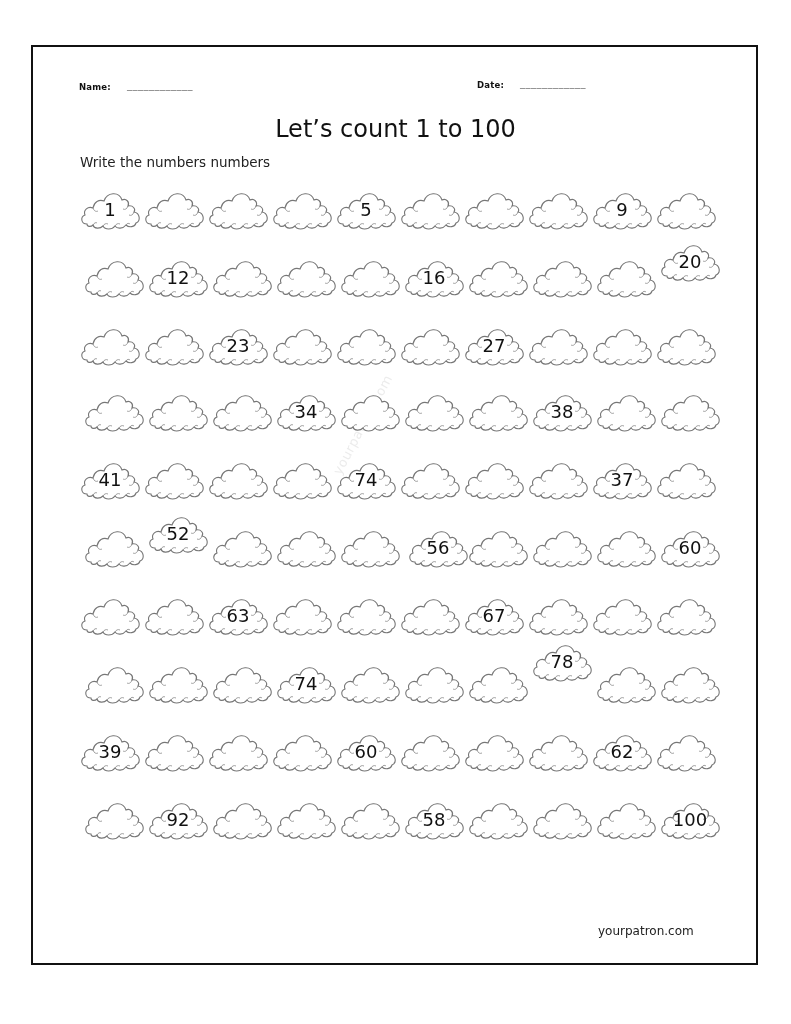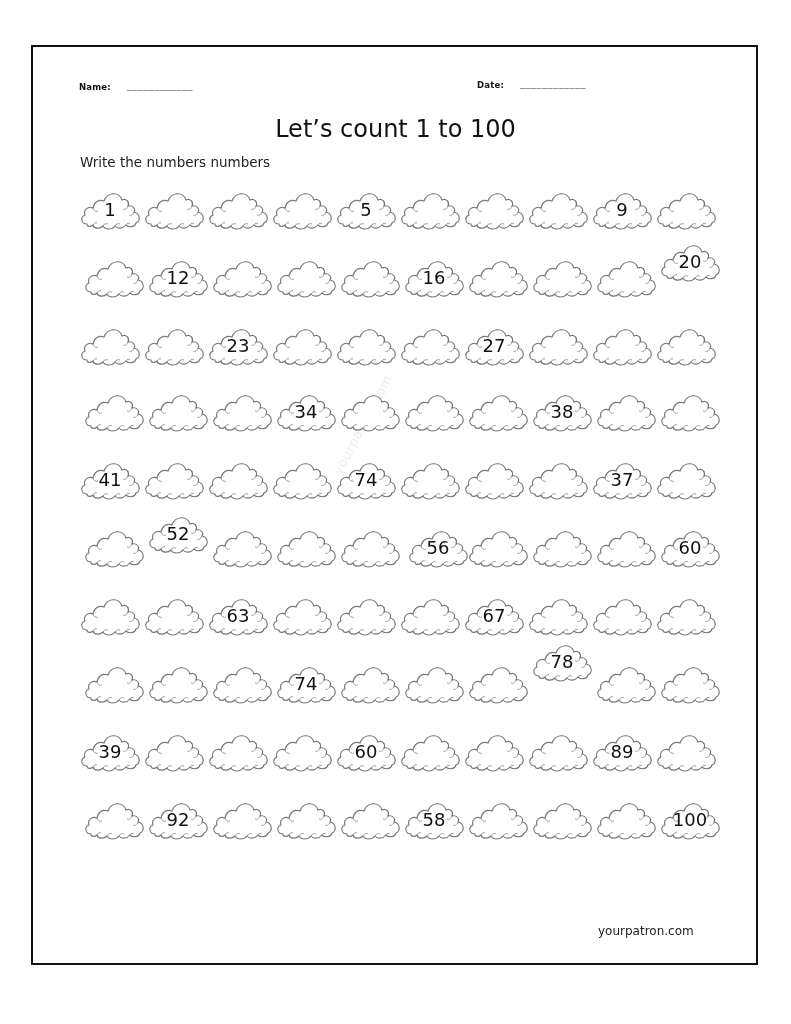--- a/index.html
+++ b/index.html
@@ -651,21 +651,21 @@
         <path d="M8,36 C2,36 1,29 6,27 C4,22 9,18 14,20 C15,14 20,11 25,13 C28,4 40,3 43,12 C47,10 51,14 49,18 C54,17 57,21 55,24 C61,25 62,33 57,35 C56,39 50,40 47,37 C44,41 38,41 36,38 C33,42 26,42 24,38 C21,41 15,41 14,37 C12,39 8,39 8,36 Z" fill="#fff" stroke="#777" stroke-width="1.1"></path>
         <path d="M14,20 C15,23 17,24 19,23 M49,18 C48,21 46,22 44,21 M55,24 C54,27 52,28 50,27 M14,37 C15,35 17,34 18,35 M24,38 C25,36 27,35 29,36 M36,38 C37,36 39,35 41,36 M47,37 C48,35 50,35 51,36" fill="none" stroke="#888" stroke-width="0.8"></path>
       </svg>
       <span class="num"></span>
     </div>
     <div class="cloud" style="left: 514px; top: 542px;">
       <svg viewBox="0 0 62 44">
         <path d="M8,36 C2,36 1,29 6,27 C4,22 9,18 14,20 C15,14 20,11 25,13 C28,4 40,3 43,12 C47,10 51,14 49,18 C54,17 57,21 55,24 C61,25 62,33 57,35 C56,39 50,40 47,37 C44,41 38,41 36,38 C33,42 26,42 24,38 C21,41 15,41 14,37 C12,39 8,39 8,36 Z" fill="#fff" stroke="#777" stroke-width="1.1"></path>
         <path d="M14,20 C15,23 17,24 19,23 M49,18 C48,21 46,22 44,21 M55,24 C54,27 52,28 50,27 M14,37 C15,35 17,34 18,35 M24,38 C25,36 27,35 29,36 M36,38 C37,36 39,35 41,36 M47,37 C48,35 50,35 51,36" fill="none" stroke="#888" stroke-width="0.8"></path>
       </svg>
-      <span class="num">89</span>
+      <span class="num">62</span>
     </div>
     <div class="cloud" style="left: 578px; top: 542px;">
       <svg viewBox="0 0 62 44">
         <path d="M8,36 C2,36 1,29 6,27 C4,22 9,18 14,20 C15,14 20,11 25,13 C28,4 40,3 43,12 C47,10 51,14 49,18 C54,17 57,21 55,24 C61,25 62,33 57,35 C56,39 50,40 47,37 C44,41 38,41 36,38 C33,42 26,42 24,38 C21,41 15,41 14,37 C12,39 8,39 8,36 Z" fill="#fff" stroke="#777" stroke-width="1.1"></path>
         <path d="M14,20 C15,23 17,24 19,23 M49,18 C48,21 46,22 44,21 M55,24 C54,27 52,28 50,27 M14,37 C15,35 17,34 18,35 M24,38 C25,36 27,35 29,36 M36,38 C37,36 39,35 41,36 M47,37 C48,35 50,35 51,36" fill="none" stroke="#888" stroke-width="0.8"></path>
       </svg>
       <span class="num"></span>
     </div>
     <div class="cloud" style="left: 6px; top: 610px;">
       <svg viewBox="0 0 62 44">

